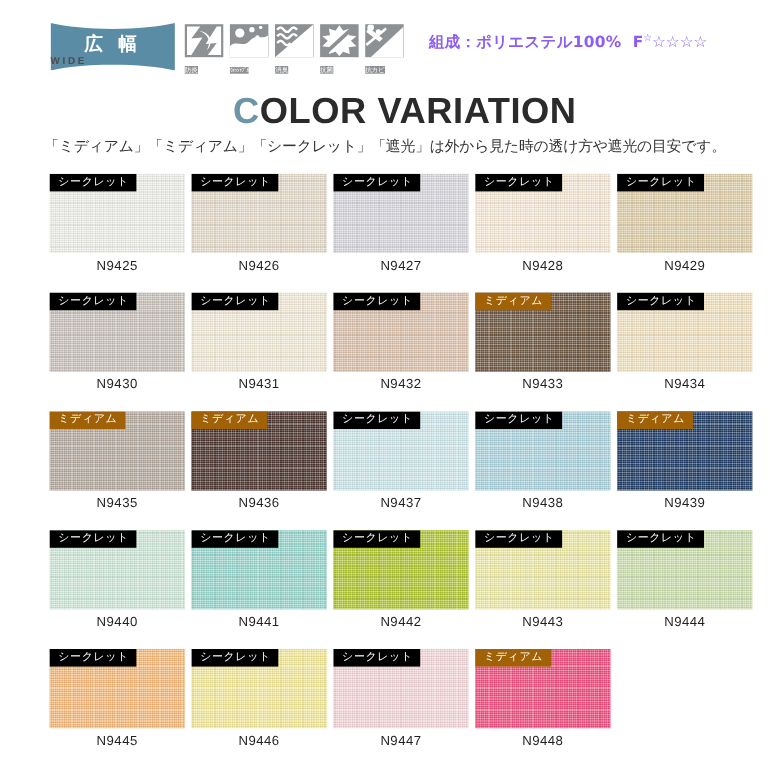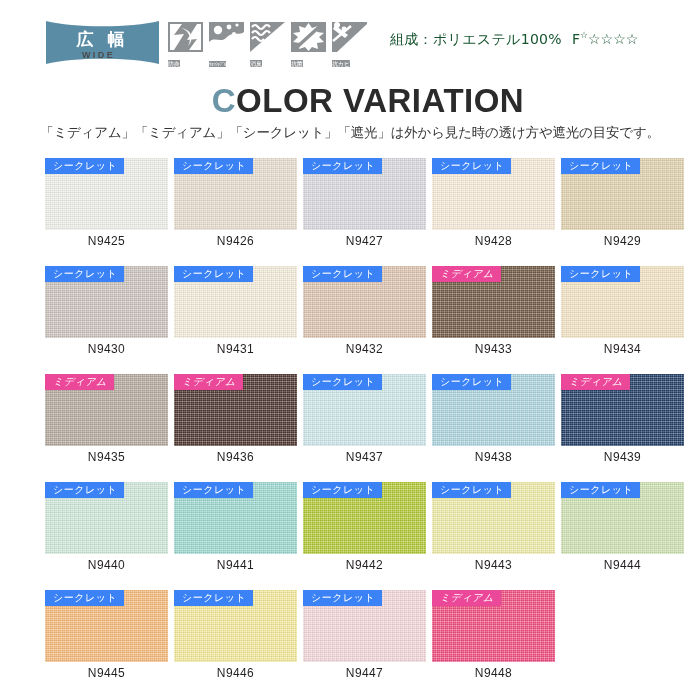--- a/index.html
+++ b/index.html
@@ -23,21 +23,20 @@
   .wide-kanji{
     position:absolute;left:46px;top:28px;width:113px;
     text-align:center;
     font-size:17px;letter-spacing:4px;
     color:#ffffff;
     font-family:"DejaVu Sans",sans-serif;
     font-weight:700;
   }
   .wide-en{
     position:absolute;left:46px;top:50px;width:105px;
-    text-align:center;
     font-size:9px;letter-spacing:2.4px;
     color:#4b4b4b;
     font-weight:700;
   }
 
   .icon-row{
     position:absolute;left:168px;top:22px;
     display:flex;gap:6px;
   }
   .feat{
@@ -52,23 +51,23 @@
     width:35px;height:11px;background:#8e9194;margin-top:1px;
     color:#ffffff;font-size:6px;line-height:11px;text-align:center;
     font-family:"DejaVu Sans",sans-serif;
     letter-spacing:-0.2px;
     overflow:hidden;white-space:nowrap;
   }
   .feat .cap.small{font-size:5px;letter-spacing:-0.4px;}
 
   .compose{
     position:absolute;left:390px;top:30px;
-    font-size:14px;font-weight:400;
-    font-family:"DejaVu Sans",sans-serif;
-    color:#14532d;white-space:nowrap;
+    font-size:14px;font-weight:700;
+    font-family:"DejaVu Sans",sans-serif;
+    color:#8b5cf6;white-space:nowrap;
     letter-spacing:0.3px;
   }
   .compose .fstar{margin-left:10px;letter-spacing:0px;}
   .compose .sup{font-size:9px;vertical-align:super;}
 
   
   .title{
     position:absolute;left:18px;top:82px;width:700px;text-align:center;
     font-size:33px;font-weight:700;letter-spacing:0.5px;
     color:#2b2b2b;
@@ -104,22 +103,22 @@
   .badge{
     position:absolute;left:0;top:0;height:16px;
     padding:0 7px 0 8px;
     color:#ffffff;
     font-size:10px;line-height:16px;
     font-family:"DejaVu Sans",sans-serif;
     letter-spacing:0.5px;
     white-space:nowrap;
     z-index:3;
   }
-  .badge.secret{background:#3b82f6;}
-  .badge.medium{background:#ec4899;font-style:italic;}
+  .badge.secret{background:#000000;}
+  .badge.medium{background:#a16207;}
   .code{
     position:absolute;left:0;top:76px;width:123px;text-align:center;
     font-size:12px;color:#231f20;
     font-family:"Liberation Sans",sans-serif;
     letter-spacing:0.4px;
   }
 </style>
 </head>
 <body>
 

